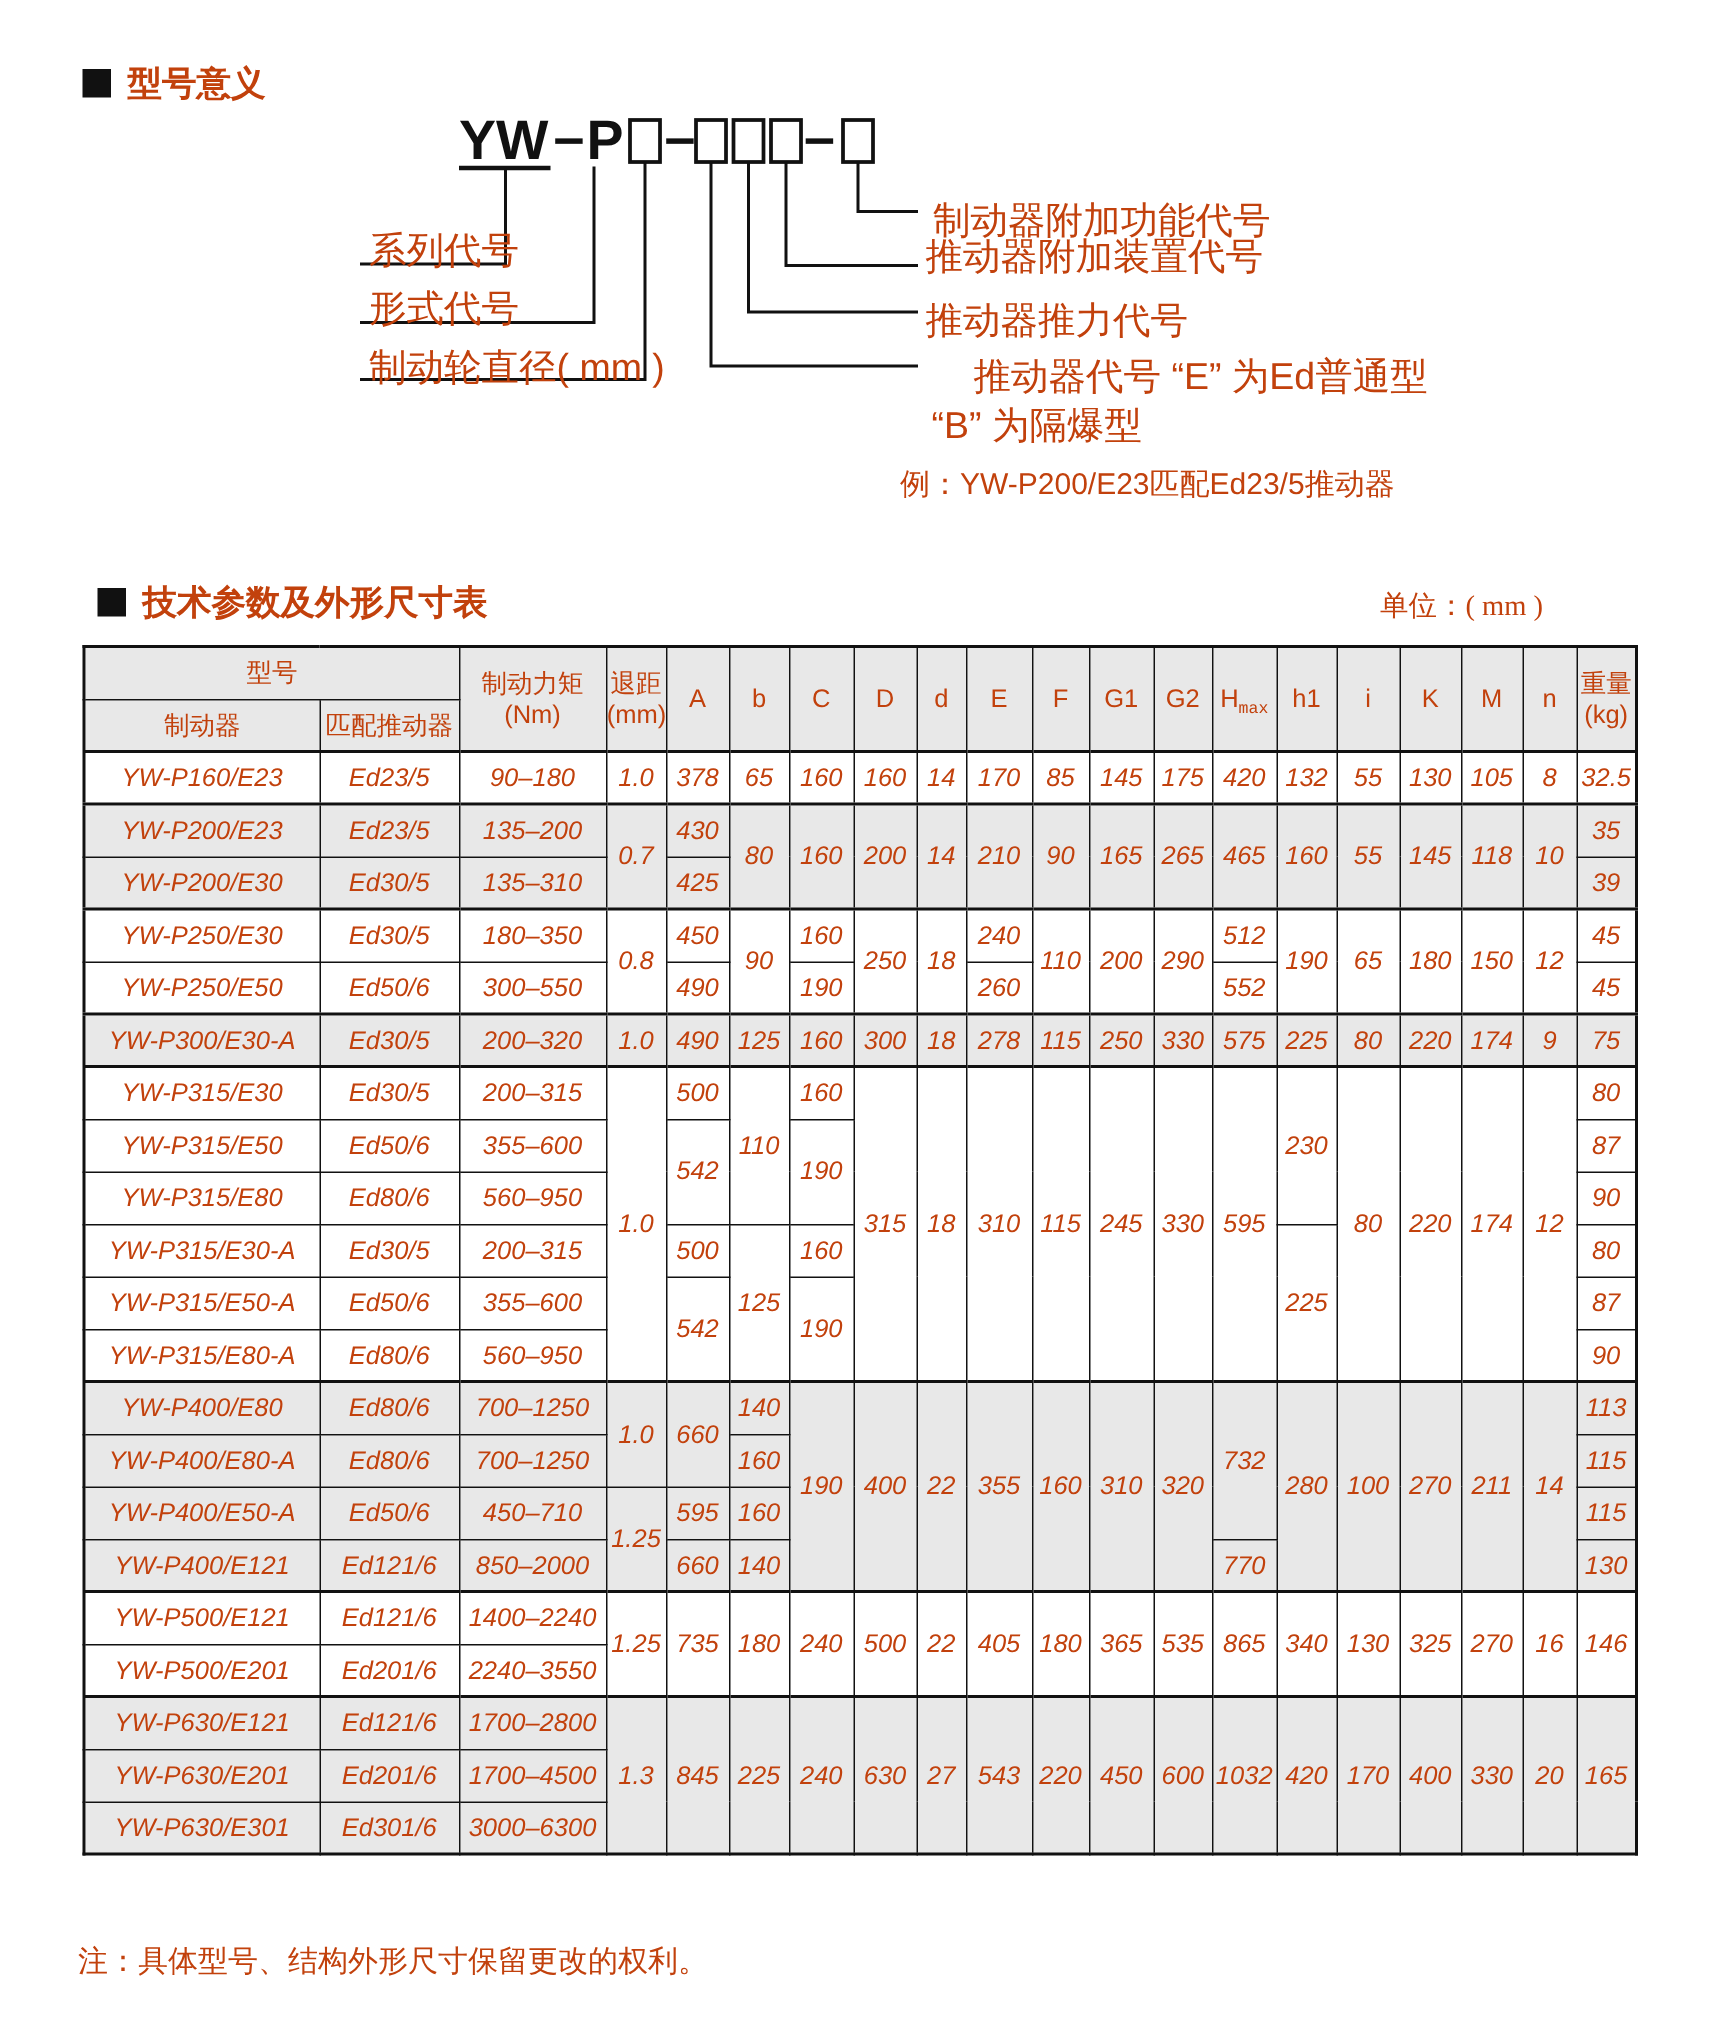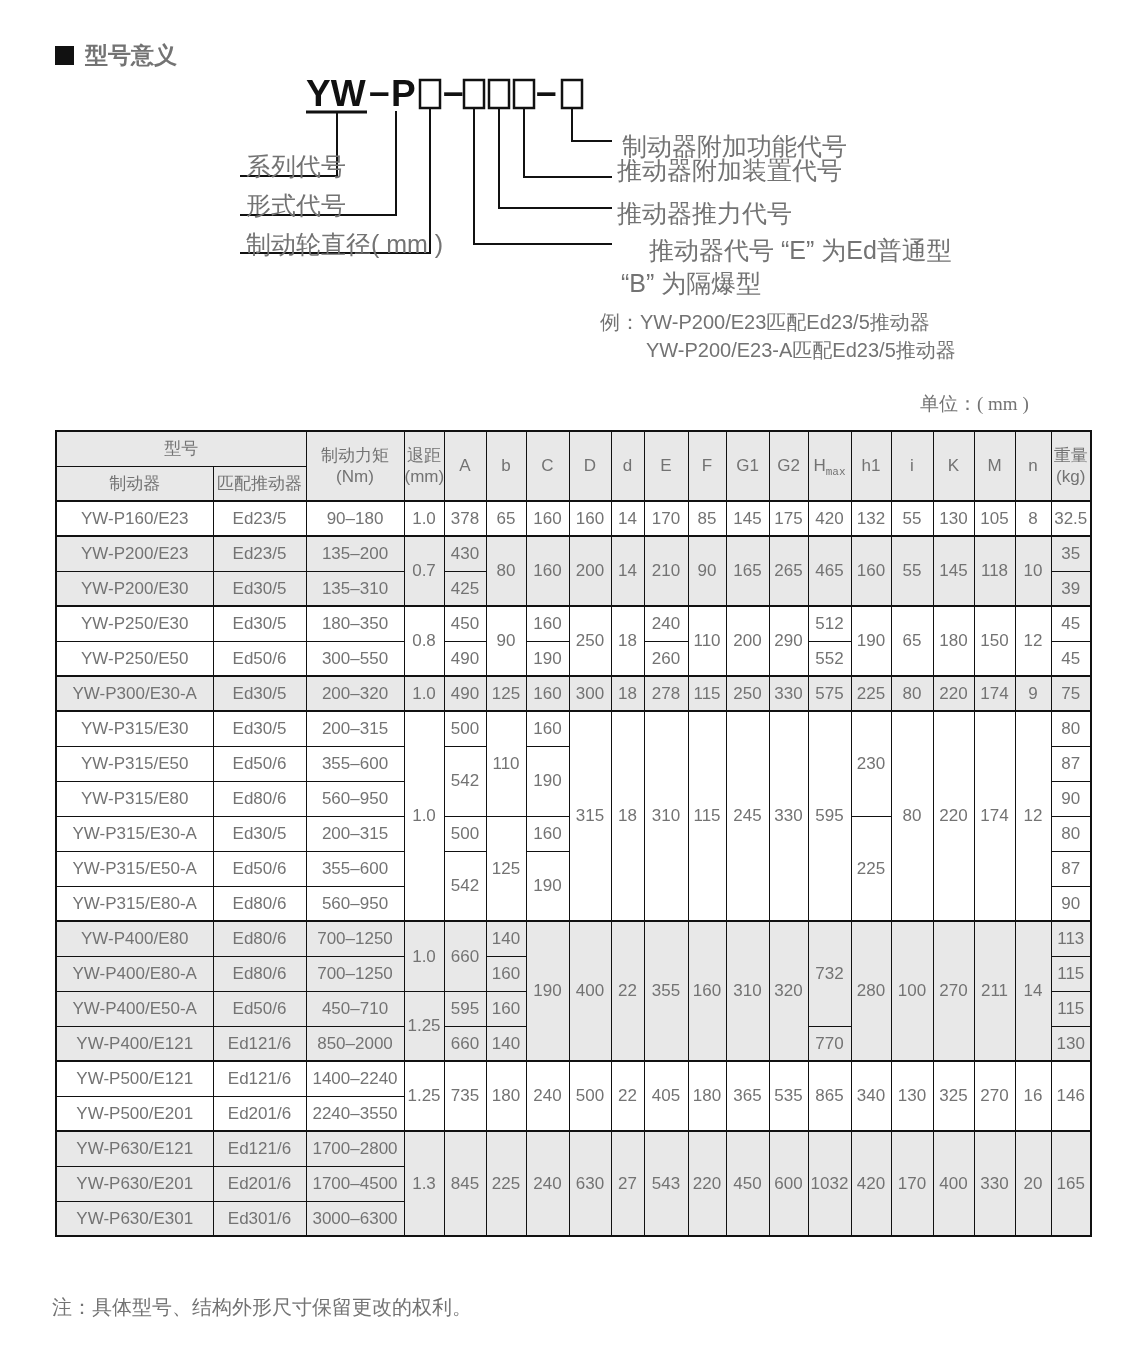--- a/index.html
+++ b/index.html
@@ -1,18 +1,18 @@
 <!DOCTYPE html>
 <html><head>
 <meta charset="utf-8">
 <style>
   html,body { margin:0; padding:0; }
   .page {
     position:relative; width:1145px; height:1355px;
-    background:#ffffff; color:#737373;
+    background:#ffffff; color:#c2410c;
     font-family:"Liberation Sans","DejaVu Sans",sans-serif;
     overflow:hidden;
   }
   .sec-title {
     position:absolute; display:flex; align-items:center; gap:11px;
     font-size:23px; font-weight:bold; white-space:nowrap;
   }
   .sq { width:19px; height:19px; background:#111; flex:0 0 auto; }
   .diagram { position:absolute; left:0; top:0; }
   .diagram text { font-family:"Liberation Sans","DejaVu Sans",sans-serif; }
@@ -26,21 +26,21 @@
     border-collapse:collapse; table-layout:fixed;
     border:2px solid #111;
   }
   .spec th, .spec td {
     border:1px solid #111; padding:0;
     text-align:center; vertical-align:middle;
     font-size:17px; line-height:1.25; overflow:hidden;
   }
   .spec th { font-weight:normal; background:#e8e8e8; white-space:pre-line; }
   .spec thead tr { height:35px; }
-  .spec tbody tr { height:35px; }
+  .spec tbody tr { height:35px;font-style:italic; }
   .spec tbody td { background:#fff; }
   .spec tbody tr.shaded td { background:#e8e8e8; }
   .spec tbody tr.gstart td { border-top:2px solid #111; }
   .spec sub { font-size:11px; line-height:0;font-family:Liberation Mono, monospace; }
 </style>
 </head>
 <body>
 
 <div class="page">
 
@@ -83,22 +83,25 @@
   <div class="dlabel" style="left:246px;top:189px">形式代号</div>
   <div class="dlabel" style="left:246px;top:228px">制动轮直径( mm )</div>
 
   <div class="dlabel" style="left:622px;top:130px">制动器附加功能代号</div>
   <div class="dlabel" style="left:617px;top:154px">推动器附加装置代号</div>
   <div class="dlabel" style="left:617px;top:197px">推动器推力代号</div>
   <div class="dlabel" style="left:649px;top:234px">推动器代号 “E” 为Ed普通型</div>
   <div class="dlabel" style="left:621px;top:267px">“B” 为隔爆型</div>
 
   <div class="ex" style="left:600px;top:309px">例：YW-P200/E23匹配Ed23/5推动器</div>
-  <div class="ex" style="left:646px;top:337px">YW-P200/E23-A匹配Ed23/5推动器</div>
-
+
+  <div class="sec-title" style="left:65px;top:386px">
+    <span class="sq"></span>
+    <span>技术参数及外形尺寸表</span>
+  </div>
   <div class="unit">单位：( mm )</div>
 
   <table class="spec">
     <colgroup>
       <col style="width:157px">
         <col style="width:93px">
         <col style="width:98px">
         <col style="width:40px">
       <col style="width:42px">
         <col style="width:40px">

